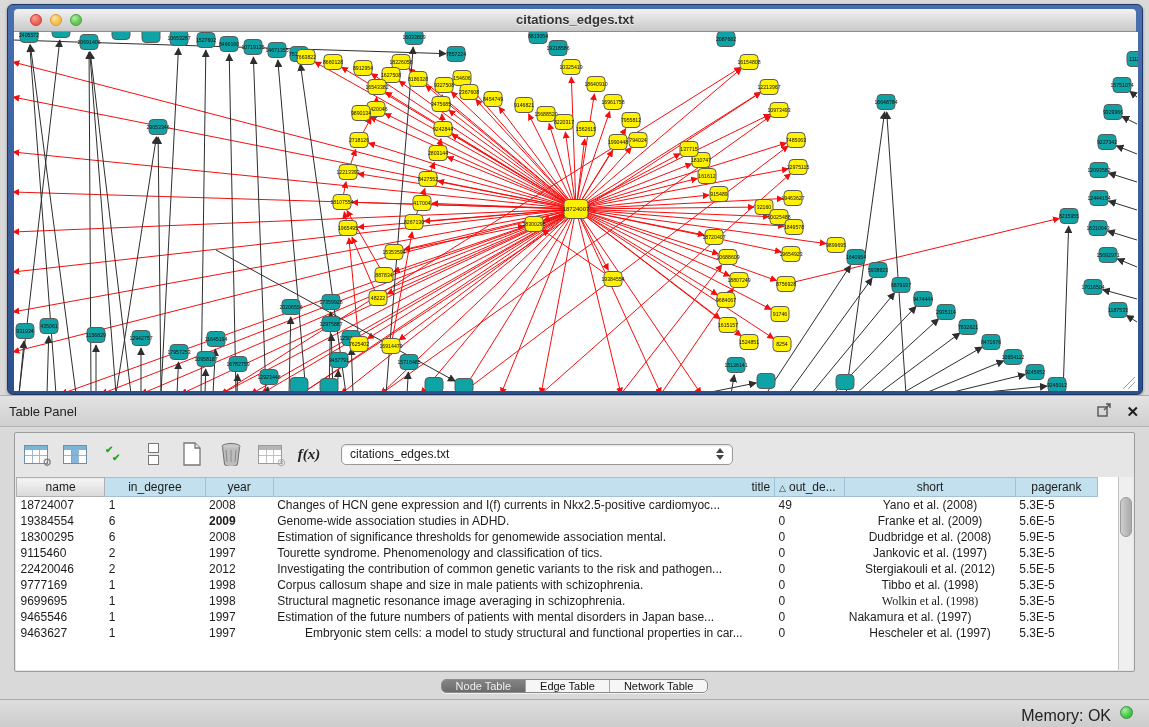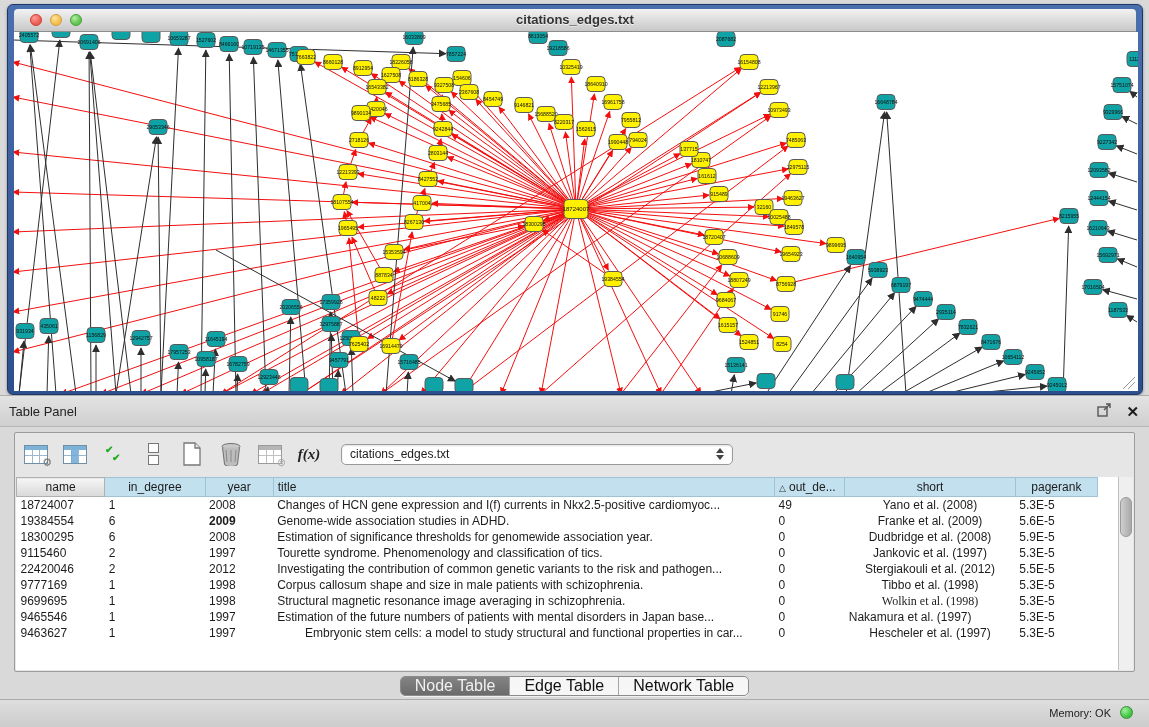--- a/index.html
+++ b/index.html
@@ -56,28 +56,28 @@
   .vscroll{position:absolute;right:0;top:0;bottom:0;width:14px;background:#efefef;
            border-left:1px solid #c2c2c2;}
   .vthumb{position:absolute;left:1px;right:1px;top:20px;height:38px;border-radius:6px;
           background:linear-gradient(90deg,#cfcfcf,#a9a9a9);border:1px solid #9a9a9a;}
 
   
   .tabsbar{position:absolute;left:0;right:0;bottom:29px;height:24px;display:flex;
            justify-content:center;align-items:center;}
   .segs{display:flex;border:1px solid #8b8b8b;border-radius:5px;overflow:hidden;
         background:#f6f6f6;box-shadow:0 1px 0 rgba(255,255,255,.6);}
-  .seg{padding:0 14px;font-size:16px;color:#111;border-right:1px solid #a5a5a5;}
+  .seg{padding:0 14px;font-size:11px;color:#111;border-right:1px solid #a5a5a5;}
   .seg:last-child{border-right:none;}
   .seg.active{background:linear-gradient(#848484,#6b6b6b);color:#f1f1f1;}
 
   
   .statusbar{position:absolute;left:0;right:0;bottom:0;height:27px;
              background:linear-gradient(#dedede,#cccccc);border-top:1px solid #ababab;}
-  .mem{position:absolute;right:38px;top:7px;font-size:11px;color:#222;}
+  .mem{position:absolute;right:38px;top:7px;font-size:16px;color:#222;}
   .memdot{position:absolute;right:16px;top:6px;width:13px;height:13px;border-radius:50%;
           box-sizing:border-box;border:1px solid #3a8f3a;
           background:radial-gradient(circle at 35% 30%,#9ef09e,#3ec43e 65%);}
 
   
   .mt{width:22px;height:17px;border:1px solid #6f8fa8;background:#fff;position:relative;}
   .mt .hd{position:absolute;left:0;top:0;right:0;height:4px;background:#7eb3d8;}
   .mt .c1,.mt .c2{position:absolute;top:4px;bottom:0;width:1px;background:#9db8cc;}
   .mt .c1{left:7px;} .mt .c2{left:14px;}
   .mt .r1{position:absolute;left:0;right:0;top:9px;height:1px;background:#9db8cc;}
@@ -874,21 +874,21 @@
           <col style="width: 500px;">
           <col style="width: 70px;">
           <col style="width: 170px;">
           <col style="width: 82px;">
         </colgroup>
         <thead>
           <tr>
             <th class="first" style="text-align: center;"><span>name</span></th>
             <th style="text-align: center;"><span>in_degree</span></th>
             <th style="text-align: center;"><span>year</span></th>
-            <th style="text-align: left;"><span>title</span></th>
+            <th style="text-align: right;"><span>title</span></th>
             <th style="text-align: left;"><span class="sort-tri">△</span><span>out_de...</span></th>
             <th style="text-align: center;"><span>short</span></th>
             <th style="text-align: center;"><span>pagerank</span></th>
           </tr>
         </thead>
         <tbody>
           <tr>
             <td style="text-align: left;">18724007</td>
             <td style="text-align: left;">1</td>
             <td style="text-align: left;">2008</td>
@@ -903,21 +903,21 @@
             <td style="text-align: left; font-weight: bold;">2009</td>
             <td style="text-align: left;">Genome-wide association studies in ADHD.</td>
             <td style="text-align: left;">0</td>
             <td style="text-align: center;">Franke et al. (2009)</td>
             <td style="text-align: left;">5.6E-5</td>
           </tr>
           <tr>
             <td style="text-align: left;">18300295</td>
             <td style="text-align: left;">6</td>
             <td style="text-align: left;">2008</td>
-            <td style="text-align: left;">Estimation of significance thresholds for genomewide association year.</td>
+            <td style="text-align: left;">Estimation of significance thresholds for genomewide association mental.</td>
             <td style="text-align: left;">0</td>
             <td style="text-align: center;">Dudbridge et al. (2008)</td>
             <td style="text-align: left;">5.9E-5</td>
           </tr>
           <tr>
             <td style="text-align: left;">9115460</td>
             <td style="text-align: left;">2</td>
             <td style="text-align: left;">1997</td>
             <td style="text-align: left;">Tourette syndrome. Phenomenology and classification of tics.</td>
             <td style="text-align: left;">0</td>

